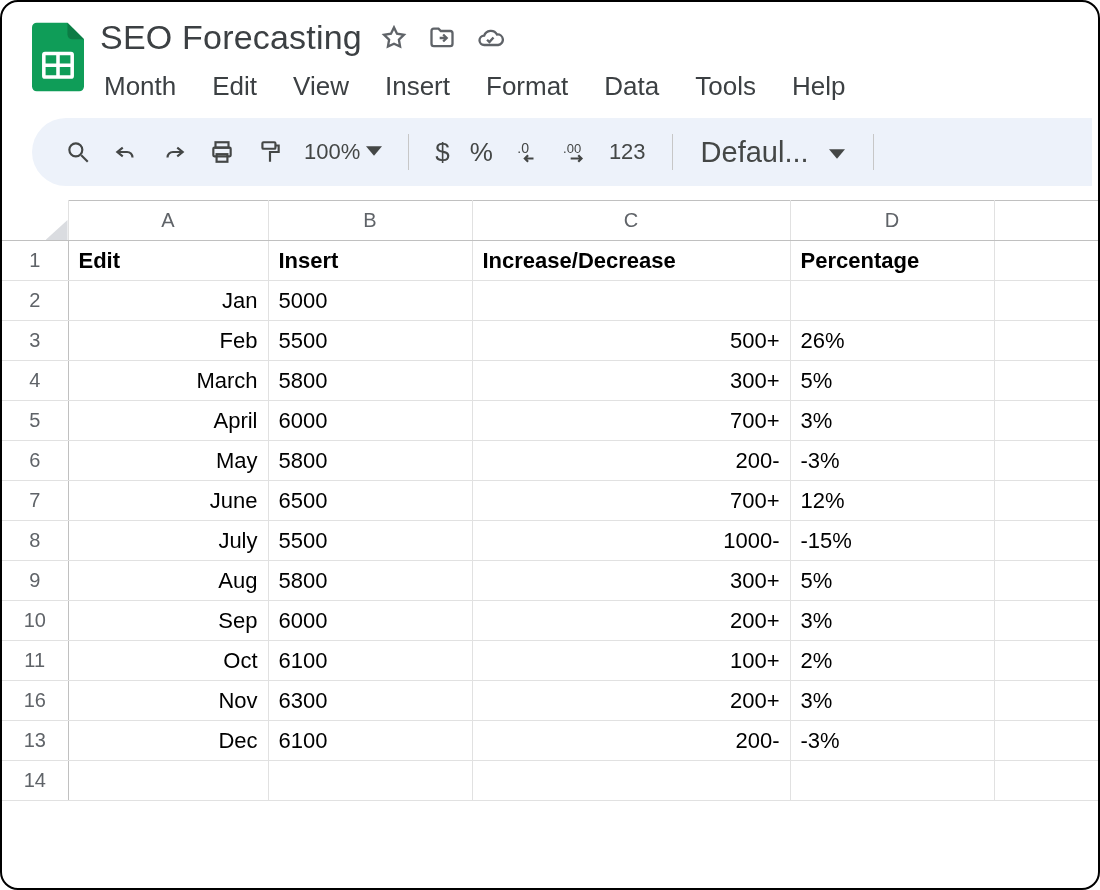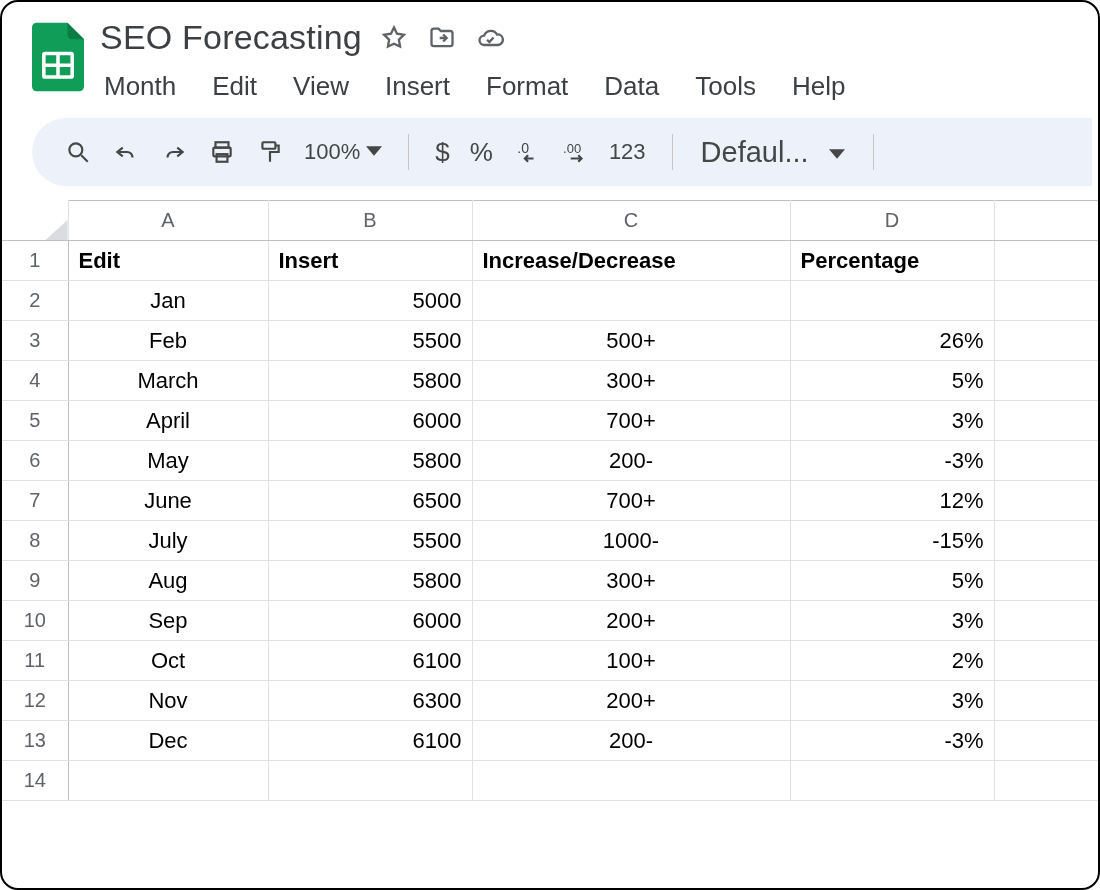--- a/index.html
+++ b/index.html
@@ -167,22 +167,22 @@
     border-right: 1px solid #c0c0c0;
     border-left: none;
   }
   
   tr.headers td.cell {
     font-weight: 700;
     color: #000;
     text-align: left;
   }
   td.cell { color: #000; }
-  td.num { text-align: right; }
-  td.txtL { text-align: center; }
+  td.num { text-align: left; }
+  td.txtL { text-align: right; }
 
   
   col.cw-rowhdr { width: 66px; }
   col.cw-A { width: 200px; }
   col.cw-B { width: 204px; }
   col.cw-C { width: 318px; }
   col.cw-D { width: 204px; }
   col.cw-E { width: 120px; }
 
 </style>
@@ -402,21 +402,21 @@
       </tr>
       <tr>
         <td class="rowhdr">11</td>
         <td class="cell txtL">Oct</td>
         <td class="cell num">6100</td>
         <td class="cell txtL">100+</td>
         <td class="cell num">2%</td>
         <td class="cell"></td>
       </tr>
       <tr>
-        <td class="rowhdr">12</td>
+        <td class="rowhdr">16</td>
         <td class="cell txtL">Nov</td>
         <td class="cell num">6300</td>
         <td class="cell txtL">200+</td>
         <td class="cell num">3%</td>
         <td class="cell"></td>
       </tr>
       <tr>
         <td class="rowhdr">13</td>
         <td class="cell txtL">Dec</td>
         <td class="cell num">6100</td>

